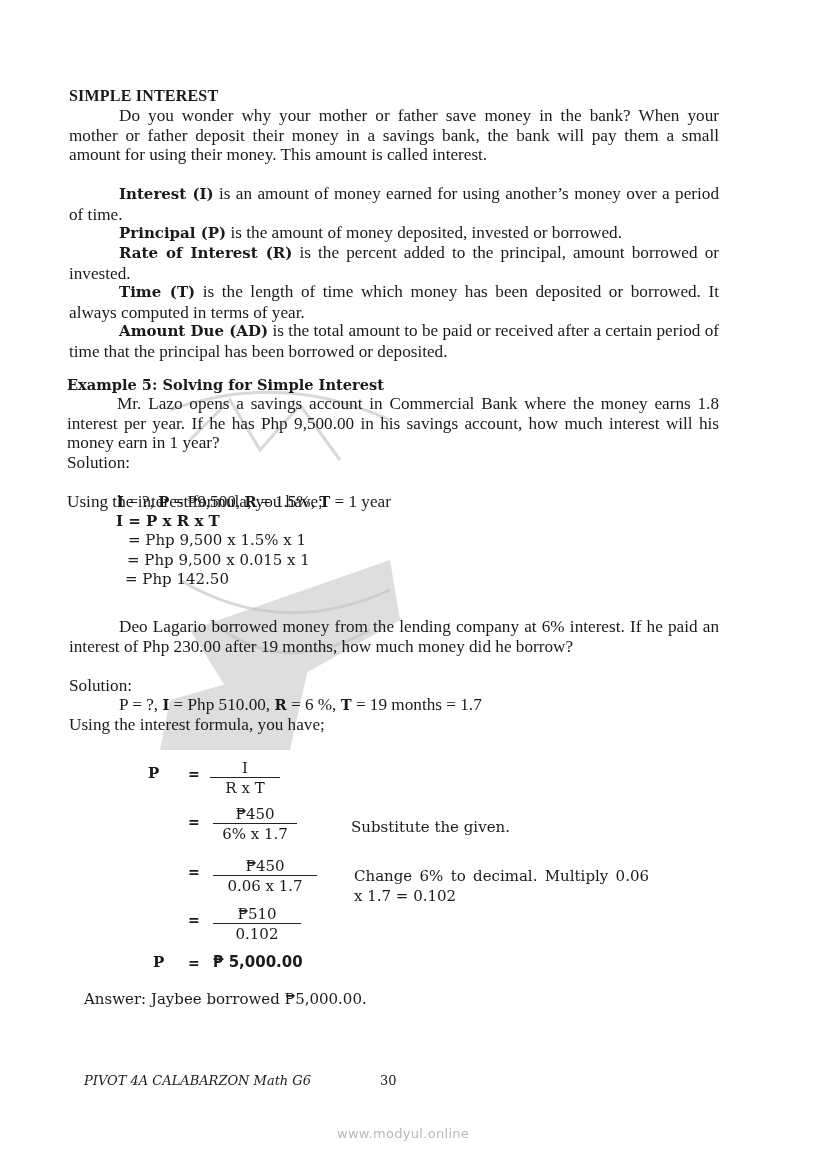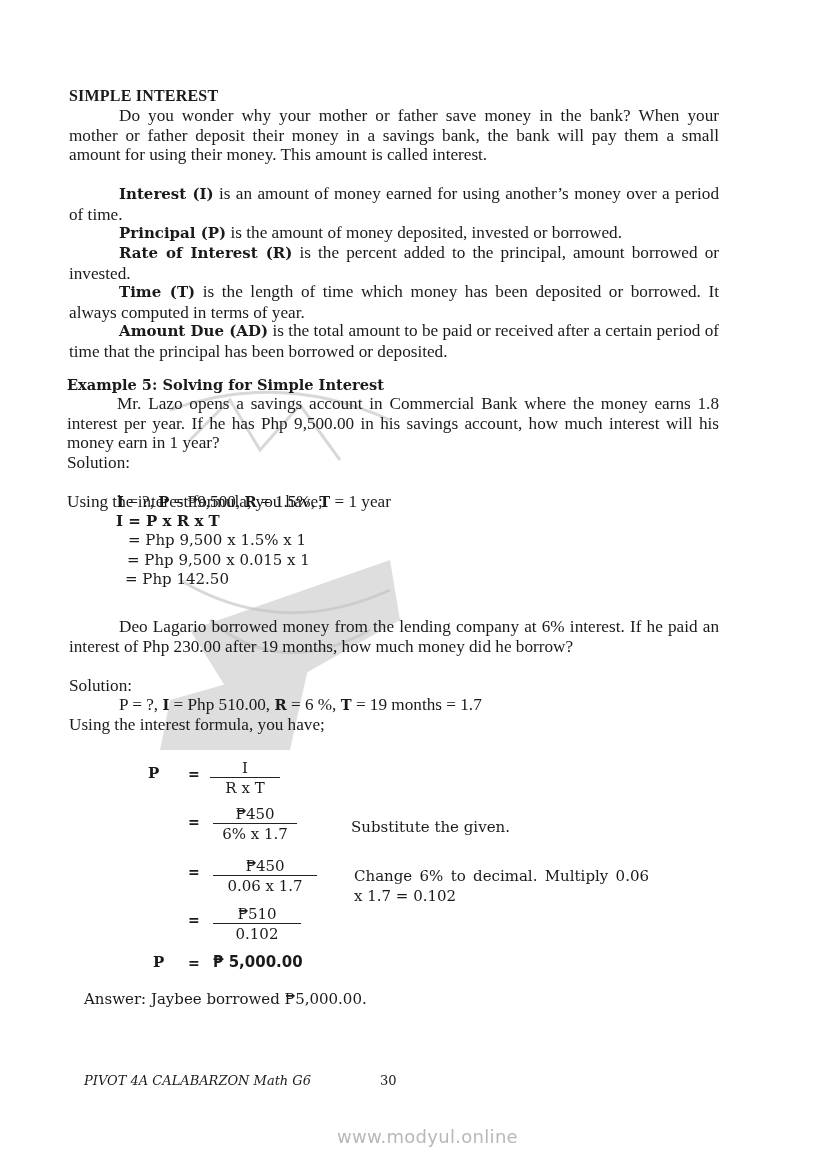--- a/index.html
+++ b/index.html
@@ -17,21 +17,21 @@
   .given b { font-family: "DejaVu Serif", serif; font-size: 14.6px; }
   .mono { font-family: "DejaVu Serif", serif; font-size: 15px; white-space: nowrap; position: absolute; }
   .frac { position: absolute; text-align: center; font-family: "DejaVu Serif", serif; font-size: 15px; }
   .frac .num { display: block; line-height: 18px; }
   .frac .bar { display: block; border-top: 1px solid #222; margin: 0 0 1px 0; }
   .frac .den { display: block; line-height: 18px; }
   .eq { position: absolute; font-family: "DejaVu Sans", sans-serif; font-size: 14px; font-weight: bold; }
   .note { position: absolute; font-family: "DejaVu Serif", serif; font-size: 15px; line-height: 20px; }
   .footer { position: absolute; font-family: "DejaVu Serif", serif; font-style: italic; font-size: 13px; }
   .pageno { position: absolute; font-family: "DejaVu Serif", serif; font-size: 13px; }
-  .site { position: absolute; font-family: "DejaVu Sans", sans-serif; font-size: 18px; color: #b8b8b8; letter-spacing: 0.3px; }
+  .site { position: absolute; font-family: "DejaVu Sans", sans-serif; font-size: 13px; color: #b8b8b8; letter-spacing: 0.3px; }
 </style>
 </head>
 <body>
 
 <div class="page">
 
   <svg class="watermark" viewBox="0 0 260 380">
     <g fill="none" stroke="#c8c8c8" stroke-width="3" opacity="0.7">
       <path d="M20 30 Q130 -10 240 40"></path>
       <path d="M40 60 L80 20 L110 70 L150 25 L190 80"></path>

